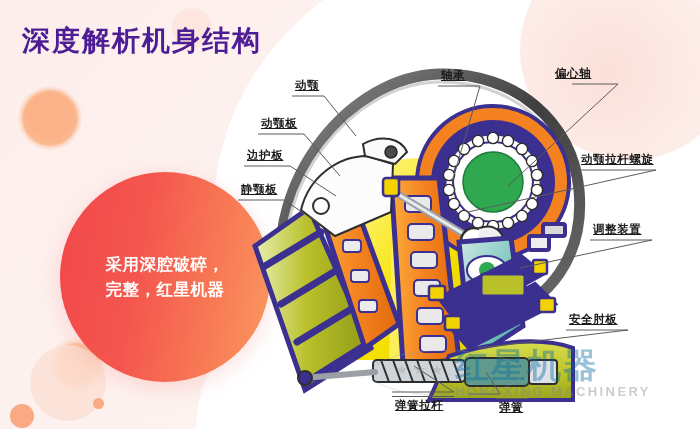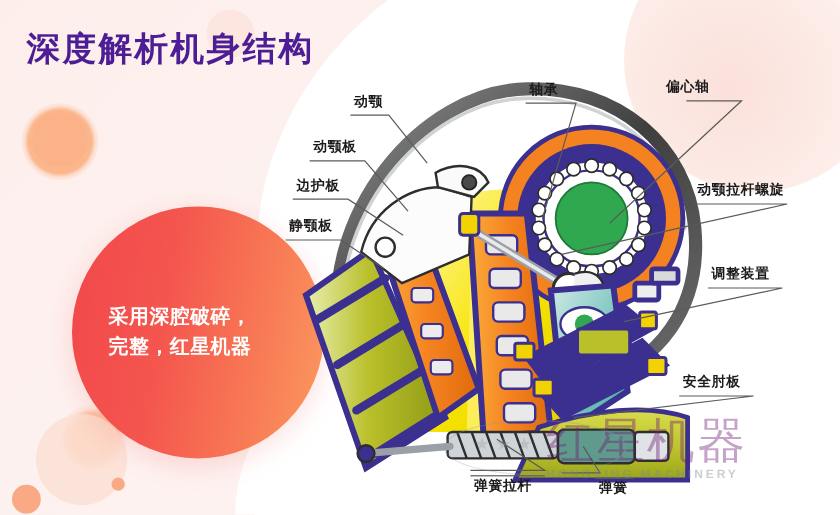--- a/index.html
+++ b/index.html
@@ -24,57 +24,57 @@
     position:absolute;right:-40px;top:-60px;width:220px;height:220px;border-radius:50%;
     background:radial-gradient(circle at 40% 60%,#fbe0da 0%,#fdeeea 60%,rgba(253,241,239,0) 72%);
   }
 
   .deco{position:absolute;border-radius:50%;}
 
   
   .hero-circle{
     position:absolute;left:60px;top:172px;width:210px;height:210px;border-radius:50%;
     background:linear-gradient(100deg,#f2474b 0%,#f4564e 38%,#f87a55 72%,#fb9a60 100%);
-    display:flex;align-items:center;
+    display:flex;align-items:center;justify-content:center;
     box-shadow:0 6px 22px rgba(240,80,70,.18);
   }
   .hero-text{
     color:#ffffff;font-size:16.5px;font-weight:700;line-height:1.52;
     text-align:center;letter-spacing:.5px;width:180px;
     font-family:"Liberation Sans","DejaVu Sans",sans-serif;
   }
   .hero-text div{white-space:nowrap;}
 
   
   .title{
     position:absolute;left:22px;top:22px;
     font-size:28px;font-weight:700;color:#4c1d95;letter-spacing:2px;
     font-family:"Liberation Sans","DejaVu Sans",sans-serif;
   }
 
   
   .cl{position:absolute;font-size:11.5px;font-weight:700;color:#1b1b1b;
       letter-spacing:.6px;white-space:nowrap;line-height:1;
-      font-family:"Liberation Sans","DejaVu Sans",sans-serif;}
+      font-family:"Liberation Sans","DejaVu Sans",sans-serif;text-decoration:underline;}
   .cl .txt{display:block;padding:0 3px 3px 3px;}
   .cl.left .rule,.cl.right .rule,.cl.bot .rule{
     display:block;height:1px;background:#5b5b5b;width:100%;
   }
 
   
   #leaders{position:absolute;left:0;top:0;width:700px;height:429px;pointer-events:none;}
 
   
   #machine{position:absolute;left:243px;top:60px;width:360px;height:350px;}
 
   
   .wm{position:absolute;left:455px;top:348px;width:245px;height:60px;opacity:.40;pointer-events:none;}
-  .wm-cn{font-size:40px;font-weight:400;color:#701a75;letter-spacing:2px;
+  .wm-cn{font-size:34px;font-weight:700;color:#0369a1;letter-spacing:2px;
          font-family:"Liberation Sans","DejaVu Sans",sans-serif;line-height:1;}
-  .wm-en{font-size:10px;font-weight:700;color:#7a858f;letter-spacing:2.4px;margin-top:2px;
+  .wm-en{font-size:13px;font-weight:700;color:#7a858f;letter-spacing:2.4px;margin-top:2px;
          font-family:"Liberation Sans","DejaVu Sans",sans-serif;}
   .wm-seal{position:absolute;left:-85px;top:2px;width:150px;height:44px;
            border:1.5px solid #8e98a2;border-radius:50%;opacity:.75;}
   .wm-seal .st{position:absolute;top:10px;font-size:15px;color:#8e98a2;}
 </style>
 </head>
 <body>
 
 <div id="stage">
 

